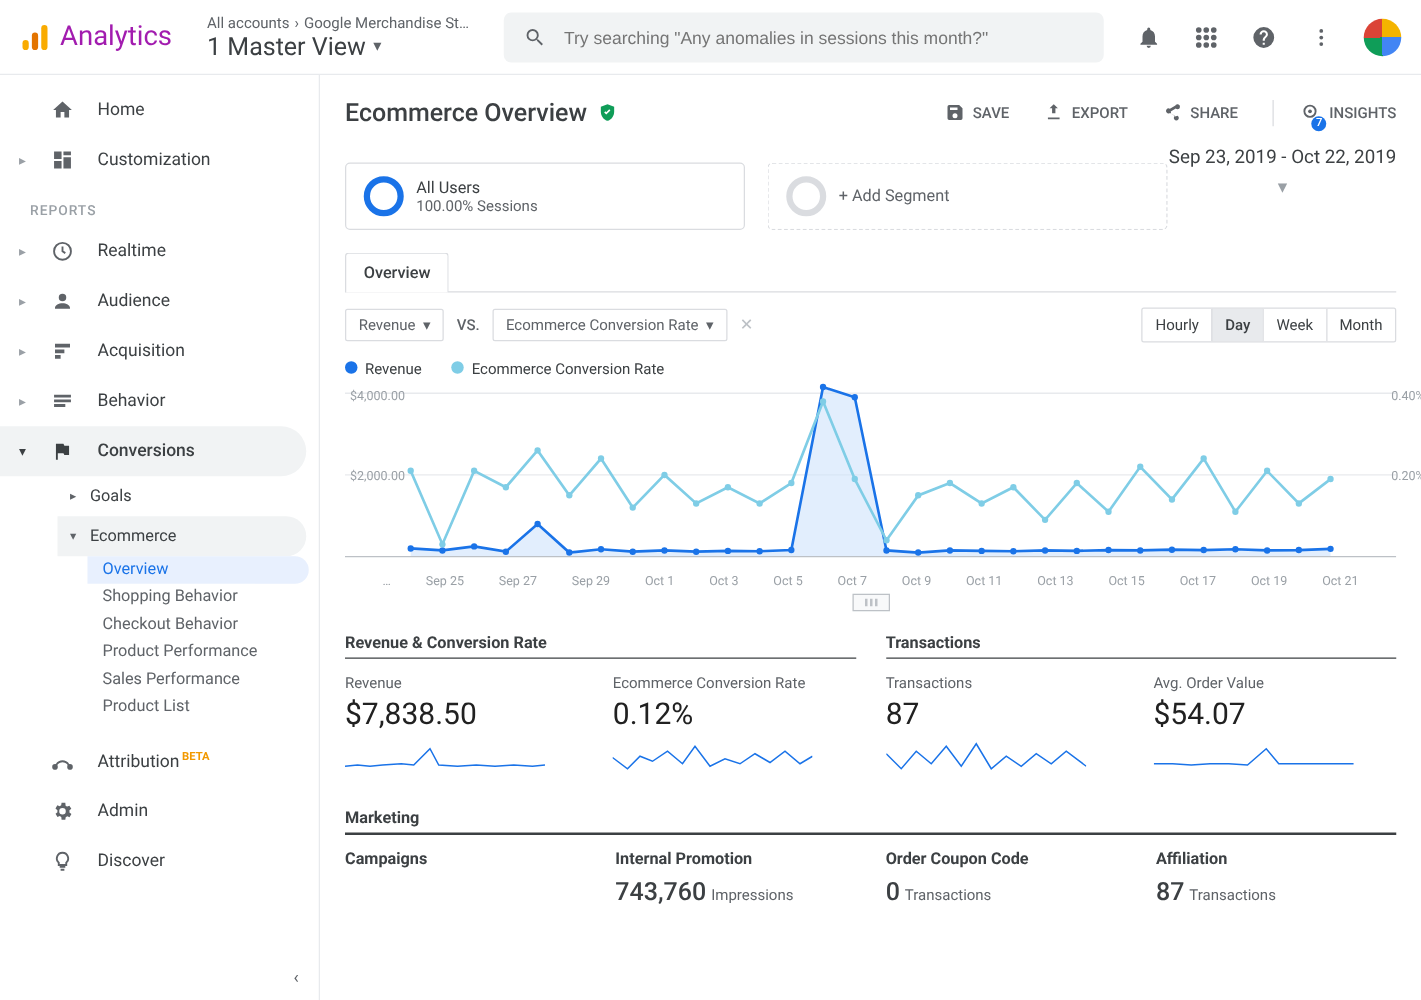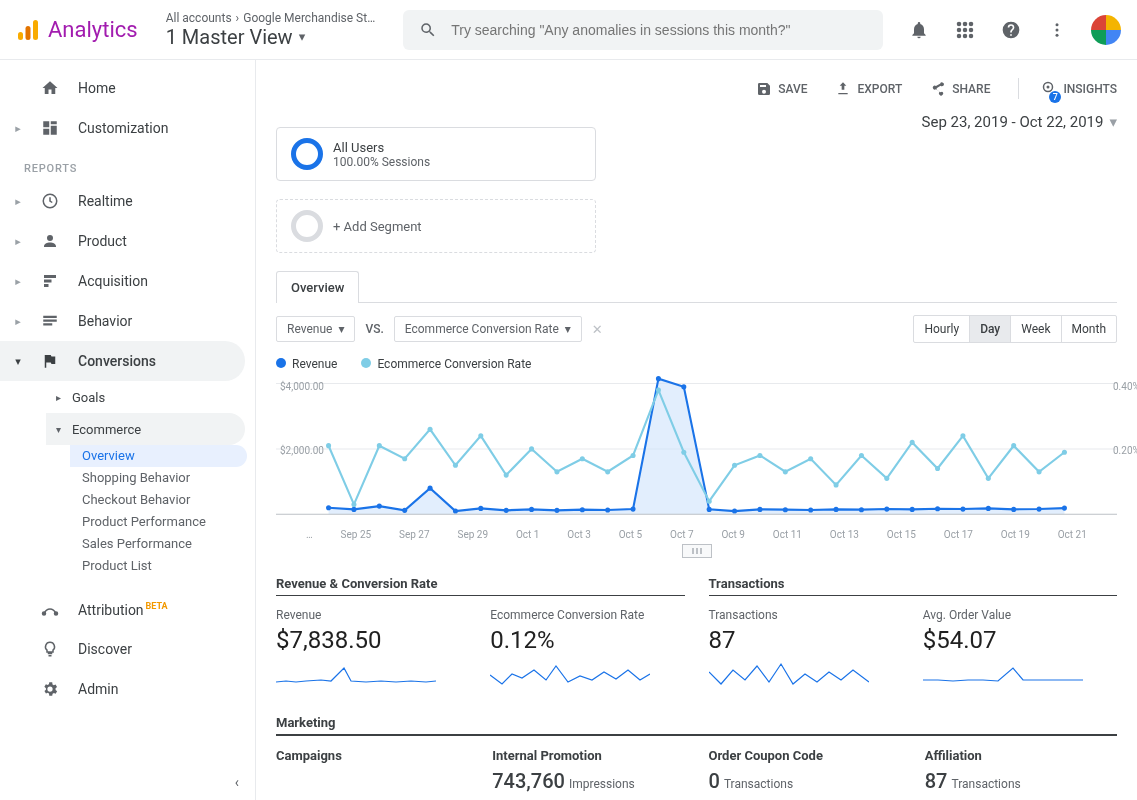--- a/index.html
+++ b/index.html
@@ -107,22 +107,22 @@
 .action.sep { border-left:1px solid #dadce0; padding-left:20px;}
 .seg-card {
   border:1px solid #dadce0; border-radius:4px; padding:10px 14px;
   display:inline-flex; align-items:center; gap:10px; min-width:320px;
 }
 .seg-circle{ width:32px; height:32px; border:5px solid #1a73e8; border-radius:50%;}
 .seg-circle.ghost{ border-color:#dadce0;}
 .seg-title{ font-size:13px; color:#3c4043;}
 .seg-sub{ font-size:12px; color:#5f6368;}
 .seg-add{ color:#5f6368; font-size:13px;}
-.seg-row{ margin-top:14px; display:flex; flex-direction:column; gap:18px; align-items:flex-start;justify-content:center;}
-.date-range{ margin-left:auto; display:flex; align-items:center; gap:6px; font-size:15px; color:#3c4043;}
+.seg-row{ margin-top:14px; display:flex; flex-direction:row; gap:18px; align-items:flex-start;justify-content:center;}
+.date-range{ margin-left:auto; display:flex; align-items:center; gap:6px; font-size:15px; color:#3c4043;flex-direction:column;}
 .row-top { display:flex; align-items:flex-start; margin-top:14px;}
 .row-top .right-col{ margin-left:auto;}
 
 .tabs-bar { margin-top:18px; border-bottom:1px solid #dadce0; display:flex;}
 .tab { border:1px solid #dadce0; border-bottom:none; padding:8px 14px; font-size:13px; font-weight:500; background:#fff; border-radius:3px 3px 0 0; margin-bottom:-1px;}
 
 .metric-sel-row{ margin-top:12px; display:flex; align-items:center; gap:10px;}
 .sel-btn{
   border:1px solid #dadce0; border-radius:2px; padding:5px 10px;
   font-size:12px; color:#5f6368; display:inline-flex; align-items:center; gap:6px; cursor:pointer;
@@ -263,21 +263,21 @@
         </span>
       <span>Realtime</span>
     </div>
     <div class="nav-item">
       <span class="chev">▸</span>
       <span class="nav-ic">
           <svg width="18" height="18" viewBox="0 0 24 24" fill="#5f6368">
             <path d="M12 12a4 4 0 100-8 4 4 0 000 8zm0 2c-4 0-8 2-8 5v1h16v-1c0-3-4-5-8-5z"></path>
           </svg>
         </span>
-      <span>Product</span>
+      <span>Audience</span>
     </div>
     <div class="nav-item">
       <span class="chev">▸</span>
       <span class="nav-ic">
           <svg width="18" height="18" viewBox="0 0 24 24" fill="#5f6368">
             <path d="M4 4h16v4H4zM4 10h10v4H4zM4 16h6v4H4z"></path>
           </svg>
         </span>
       <span>Acquisition</span>
     </div>
@@ -326,40 +326,47 @@
             <path d="M4 18c4-8 12-8 16 0"></path>
             <circle cx="4" cy="18" r="2" fill="#5f6368"></circle>
             <circle cx="20" cy="18" r="2" fill="#5f6368"></circle>
           </svg>
         </span>
       <span><span>Attribution</span><span class="badge-beta">BETA</span></span>
     </div>
     <div class="nav-item no-chev">
       <span class="chev"></span>
       <span class="nav-ic">
+          <svg width="18" height="18" viewBox="0 0 24 24" fill="#5f6368">
+            <path d="M19.4 13a7.5 7.5 0 000-2l2-1.6-2-3.4-2.4 1a7.4 7.4 0 00-1.7-1L15 3h-4l-.4 2.6a7.4 7.4 0 00-1.7 1l-2.4-1-2 3.4L6.6 11a7.5 7.5 0 000 2l-2 1.6 2 3.4 2.4-1a7.4 7.4 0 001.7 1L11 21h4l.4-2.6a7.4 7.4 0 001.7-1l2.4 1 2-3.4-2.1-1.6zM12 15.5A3.5 3.5 0 1112 8.5a3.5 3.5 0 010 7z"></path>
+          </svg>
+        </span>
+      <span>Admin</span>
+    </div>
+    <div class="nav-item no-chev">
+      <span class="chev"></span>
+      <span class="nav-ic">
           <svg width="18" height="18" viewBox="0 0 24 24" fill="none" stroke="#5f6368" stroke-width="2">
             <path d="M9 18h6M10 21h4M12 3a6 6 0 00-4 10.5V16h8v-2.5A6 6 0 0012 3z"></path>
           </svg>
         </span>
       <span>Discover</span>
     </div>
-    <div class="nav-item no-chev">
-      <span class="chev"></span>
-      <span class="nav-ic">
-          <svg width="18" height="18" viewBox="0 0 24 24" fill="#5f6368">
-            <path d="M19.4 13a7.5 7.5 0 000-2l2-1.6-2-3.4-2.4 1a7.4 7.4 0 00-1.7-1L15 3h-4l-.4 2.6a7.4 7.4 0 00-1.7 1l-2.4-1-2 3.4L6.6 11a7.5 7.5 0 000 2l-2 1.6 2 3.4 2.4-1a7.4 7.4 0 001.7 1L11 21h4l.4-2.6a7.4 7.4 0 001.7-1l2.4 1 2-3.4-2.1-1.6zM12 15.5A3.5 3.5 0 1112 8.5a3.5 3.5 0 010 7z"></path>
-          </svg>
-        </span>
-      <span>Admin</span>
-    </div>
     <div class="collapse-chev">‹</div>
   </div>
 
   <div class="main">
     <div class="page-head">
+      <div class="page-title">
+        <span>Ecommerce Overview</span>
+        <svg class="shield" viewBox="0 0 24 24">
+            <path fill="#0f9d58" d="M12 2l8 3v6c0 5-3.4 9.7-8 11-4.6-1.3-8-6-8-11V5l8-3z"></path>
+            <path fill="#fff" d="M10.5 14.5l-2.5-2.5 1.4-1.4 1.1 1.1 3.6-3.6 1.4 1.4z"></path>
+          </svg>
+      </div>
       <div class="actions">
         <div class="action">
           <svg width="16" height="16" viewBox="0 0 24 24" fill="#5f6368">
               <path d="M17 3H5a2 2 0 00-2 2v14a2 2 0 002 2h14a2 2 0 002-2V7l-4-4zM12 19a3 3 0 110-6 3 3 0 010 6zm3-10H6V6h9v3z"></path>
             </svg>
           <span>SAVE</span>
         </div>
         <div class="action">
           <svg width="16" height="16" viewBox="0 0 24 24" fill="#5f6368">
               <path d="M5 20h14v-2H5v2zm7-18L7 7h3v6h4V7h3l-5-5z"></path>

